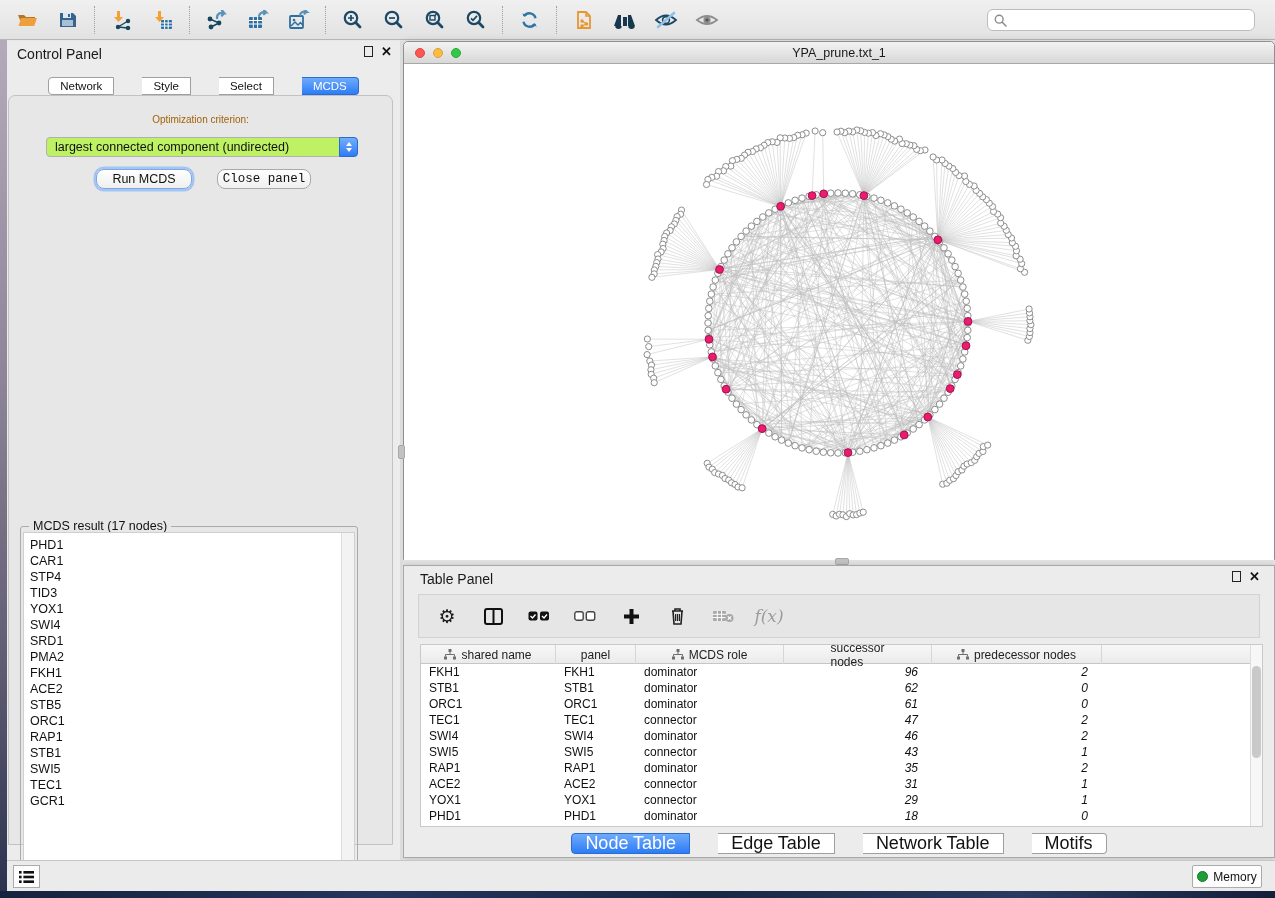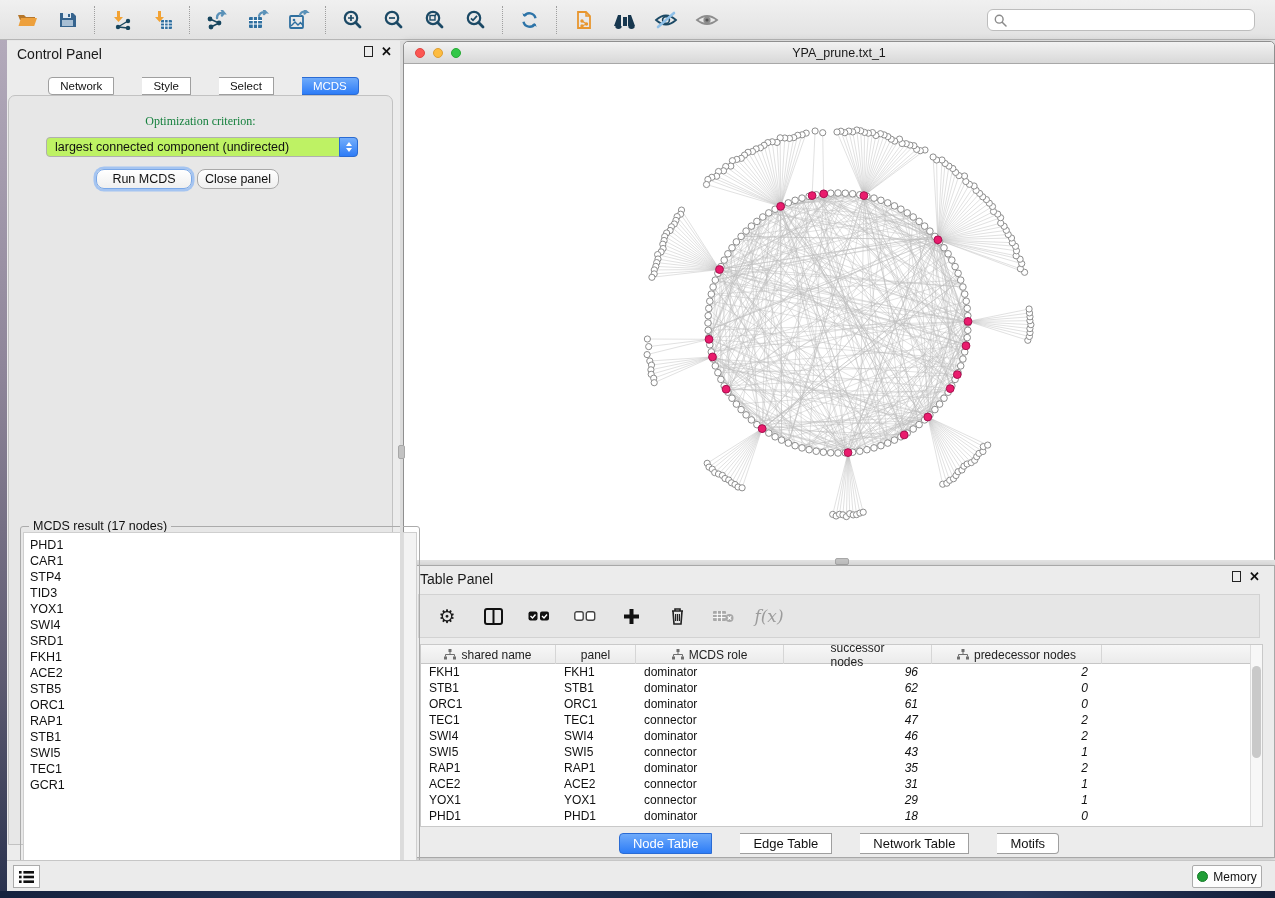--- a/index.html
+++ b/index.html
@@ -34,37 +34,37 @@
   .seg-tabs { display:flex; justify-content:center; position:relative; z-index:3;gap:28px; }
   .seg-tab { height:18px; font-size:11.5px; display:flex; align-items:center; padding:0 11px;
     background:#fff; border:1px solid #9f9f9f; border-left:none; color:#111; }
   .seg-tab:first-child { border-left:1px solid #9f9f9f; border-radius:4px 0 0 4px; }
   .seg-tab:last-child { border-radius:0 4px 4px 0; }
   .seg-tab.active { background:linear-gradient(#6fabfa,#2d7cf7); color:#fff; border-color:#2a6bd4; }
 
   #cp-tabs { margin-top:10px; margin-bottom:-1px; }
   #cp-content { position:absolute; left:1px; top:54px; width:385px; height:750px;
     background:#e7e7e7; border:1px solid #c2c2c2; border-radius:7px 7px 0 0; }
-  #opt-label { text-align:center; font-size:12px; color:#15803d; margin-top:18px;font-family:Liberation Serif, serif; }
+  #opt-label { text-align:center; font-size:10px; color:#a16207; margin-top:18px; }
   #opt-dropdown { position:absolute; left:37px; top:41px; width:312px; height:20px; background:#bef264;
     border:1px solid #b0b0b0; border-radius:4px; display:flex; align-items:center; }
   #opt-dropdown .dd-value { font-size:12.5px; padding-left:8px; color:#111; flex:1;
     white-space:nowrap; overflow:hidden; }
   .dd-stepper { width:19px; height:20px; margin:-1px -1px -1px 0; border-radius:0 4px 4px 0;
     background:linear-gradient(#74aefb,#2e7cf6); display:flex; flex-direction:column;
     align-items:center; justify-content:center; gap:2px; border:1px solid #2a6bd4; }
   .dd-up { width:0; height:0; border-left:3.5px solid transparent; border-right:3.5px solid transparent; border-bottom:4px solid #fff; }
   .dd-down { width:0; height:0; border-left:3.5px solid transparent; border-right:3.5px solid transparent; border-top:4px solid #fff; }
   .cp-btn { position:absolute; top:73px; height:20px; background:linear-gradient(#ffffff,#efefef);
     border:1px solid #a9a9a9; border-radius:8px; font-size:12.5px; color:#111;
     display:flex; align-items:center; justify-content:center; }
   #run-btn { left:87px; width:96px; border-color:#7aa8e8; box-shadow:0 0 0 2.5px rgba(110,168,250,.55); }
-  #closepanel-btn { left:188px; width:82px; }
-
-  #mcds-group { position:absolute; left:11px; top:430px; width:400px; height:368px;
+  #closepanel-btn { left:208px; width:94px;font-family:Liberation Mono, monospace; }
+
+  #mcds-group { position:absolute; left:11px; top:430px; width:338px; height:368px;
     border:1px solid #ababab; border-radius:3px; }
   #mcds-legend { position:absolute; left:8px; top:-8px; background:#e7e7e7; padding:0 4px; font-size:12.5px; color:#111; }
   #mcds-list { position:absolute; left:2px; top:5px; right:2px; bottom:2px; background:#fff;
     border:1px solid #cfcfcf; overflow:hidden; }
   #mcds-scroll { position:absolute; right:0; top:0; bottom:0; width:13px; background:#f3f3f3; border-left:1px solid #ddd; }
   .mcds-item { font-size:12.5px; line-height:16px; padding-left:6px; color:#111; }
   #mcds-items { padding-top:4px; }
 
   
   #v-splitter { position:absolute; left:400px; top:41px; width:3px; height:819px; background:#dcdcdc; z-index:3; }
@@ -99,21 +99,21 @@
   .nt-hcell { display:flex; align-items:center; justify-content:center; gap:5px; font-size:12px; color:#222;
     border-right:1px solid #d6d6d6; height:19px; }
   .nt-row { display:flex; height:16px; }
   .nt-cell { font-size:12px; color:#111; line-height:16px; white-space:nowrap; overflow:hidden; }
   .nt-cell.left { text-align:left; padding-left:8px; }
   .nt-cell.right { text-align:right; padding-right:14px;font-style:italic; }
   #nt-scroll { position:absolute; right:0; top:0; bottom:0; width:12px; background:#f7f7f7; border-left:1px solid #ddd; }
   #nt-thumb { position:absolute; left:1px; right:1px; top:21px; height:92px; background:#c9c9c9; border-radius:5px; }
 
   #tp-tabs { position:absolute; left:0; right:0; top:267px; display:flex; justify-content:center; }
-  #tp-tabs .seg-tab { height:21px; font-size:13px; padding:0 13px; }
+  #tp-tabs .seg-tab { height:21px; font-size:18px; padding:0 13px; }
 
   
   #status-bar { position:absolute; left:0; top:860px; width:1275px; height:31px; background:#ebebeb; border-top:1px solid #c6c6c6; z-index:4; }
   #statusbar-left-btn { position:absolute; left:13px; top:4px; width:27px; height:23px; background:#fdfdfd;
     border:1px solid #ababab; display:flex; align-items:center; justify-content:center; }
   #memory-btn { position:absolute; right:13px; top:4px; width:70px; height:23px; background:#fdfdfd;
     border:1px solid #ababab; border-radius:2px; display:flex; align-items:center; justify-content:center; gap:5px; font-size:12px; color:#111; }
   #memory-dot { width:11px; height:11px; border-radius:50%; background:#1f9d36; border:1px solid #157a27; }
 
   svg { display:block; }
@@ -327,20 +327,21 @@
         <div id="mcds-legend">MCDS result (17 nodes)</div>
         <div id="mcds-list">
           <div id="mcds-items">
               <div class="mcds-item">PHD1</div>
               <div class="mcds-item">CAR1</div>
               <div class="mcds-item">STP4</div>
               <div class="mcds-item">TID3</div>
               <div class="mcds-item">YOX1</div>
               <div class="mcds-item">SWI4</div>
               <div class="mcds-item">SRD1</div>
+              <div class="mcds-item">PMA2</div>
               <div class="mcds-item">FKH1</div>
               <div class="mcds-item">ACE2</div>
               <div class="mcds-item">STB5</div>
               <div class="mcds-item">ORC1</div>
               <div class="mcds-item">RAP1</div>
               <div class="mcds-item">STB1</div>
               <div class="mcds-item">SWI5</div>
               <div class="mcds-item">TEC1</div>
               <div class="mcds-item">GCR1</div>
             </div>

